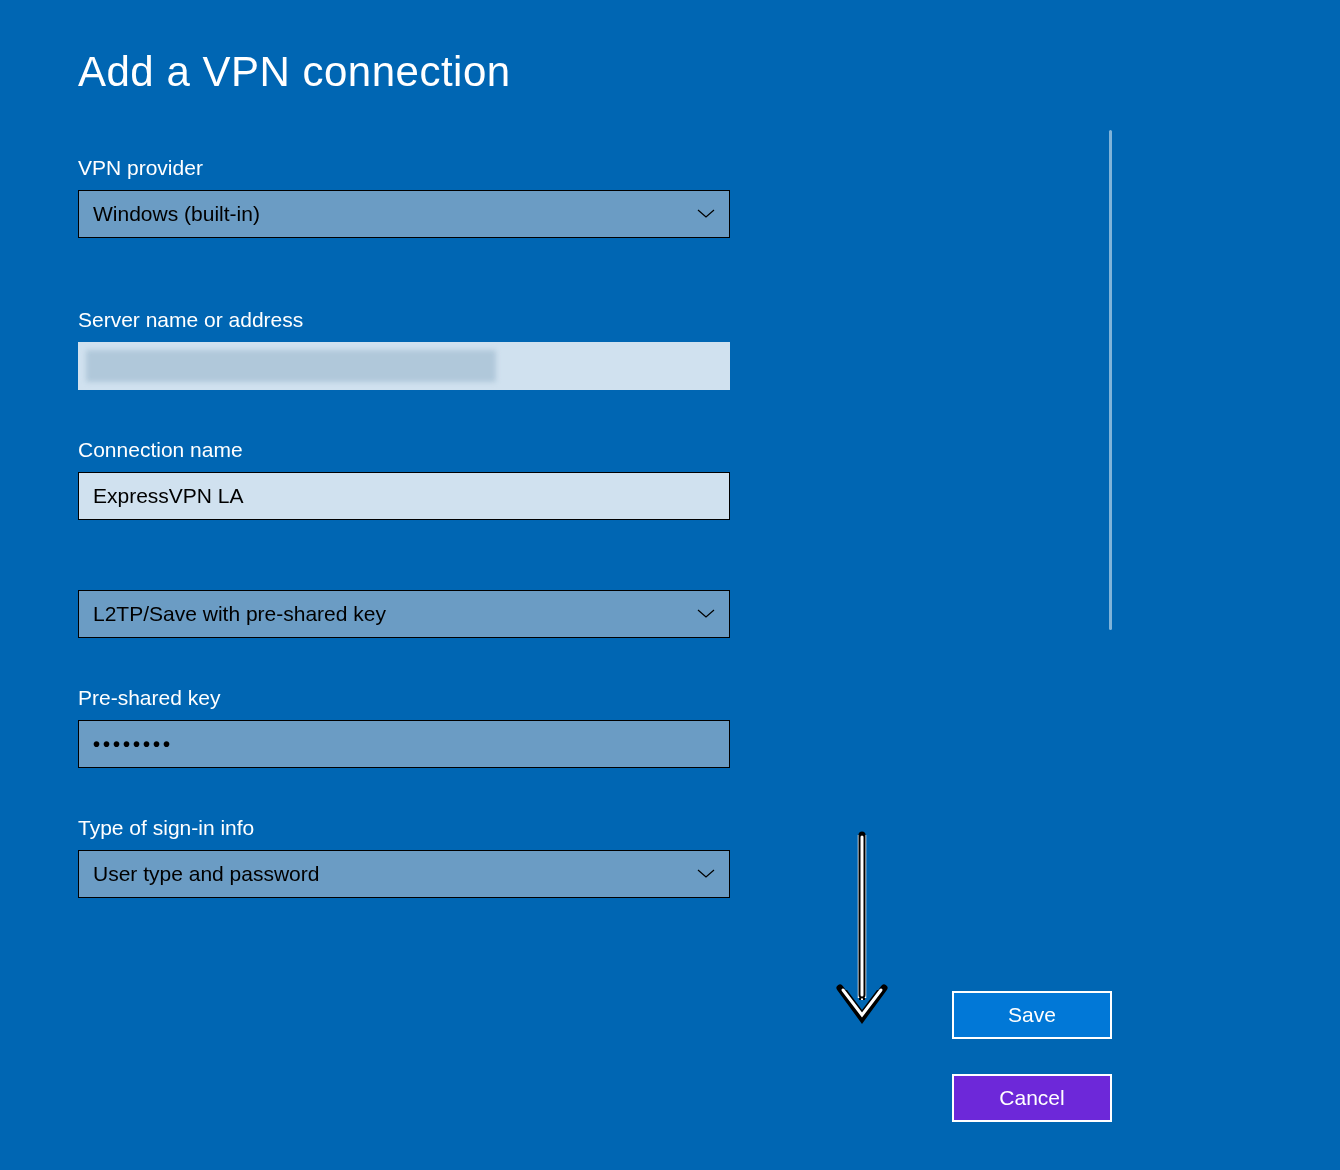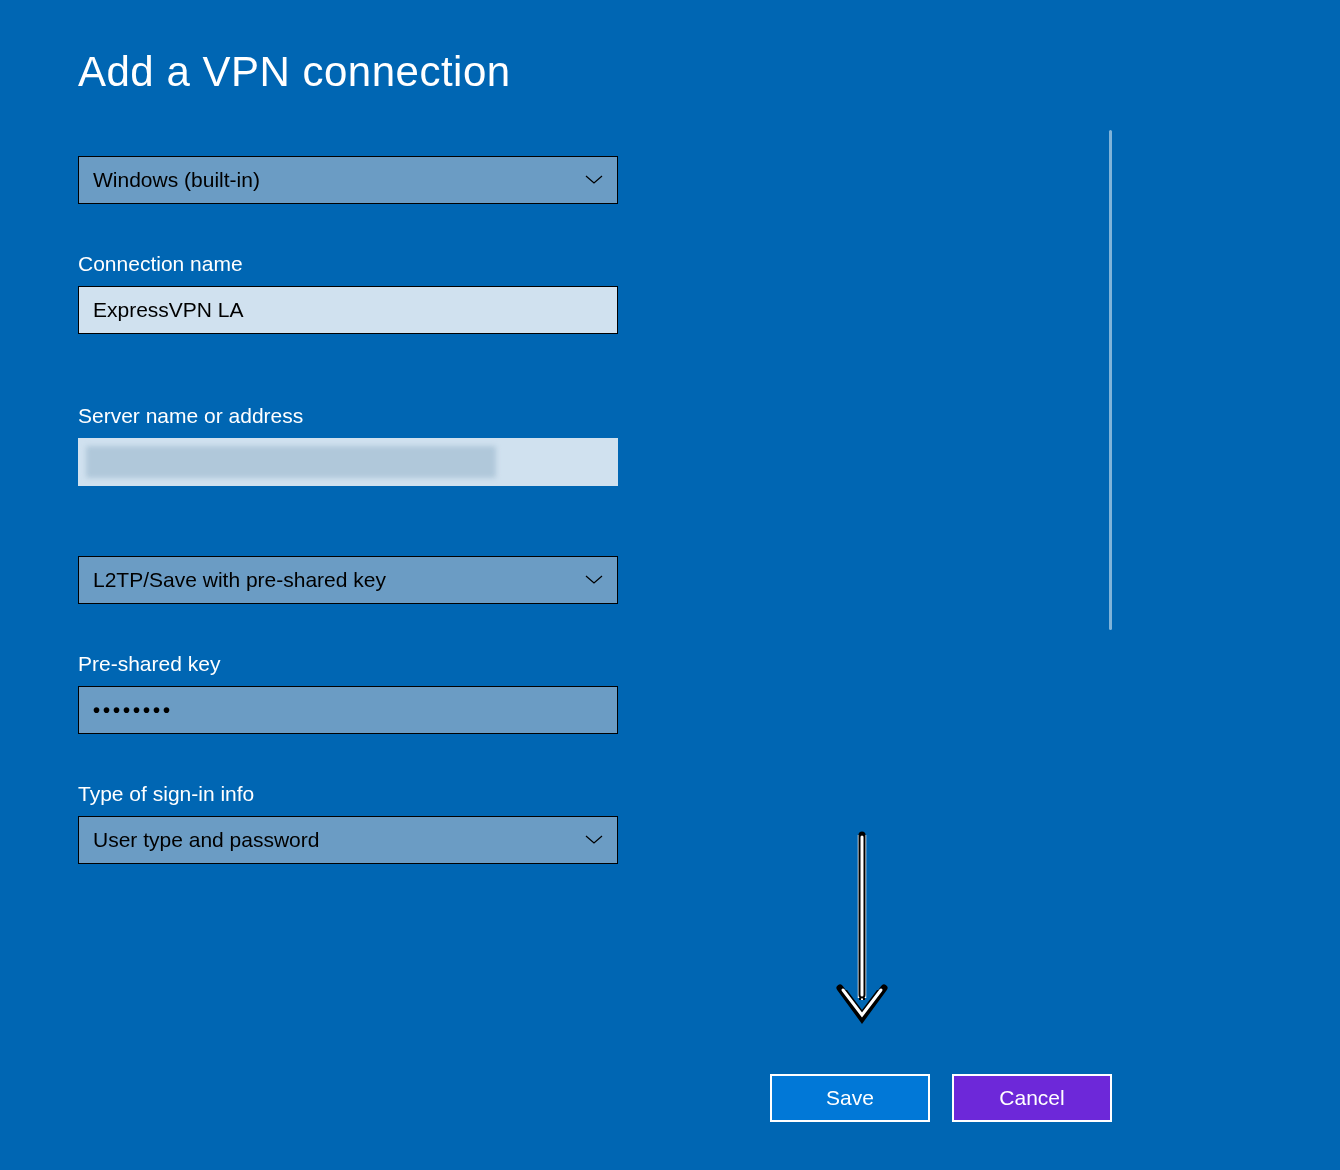--- a/index.html
+++ b/index.html
@@ -25,21 +25,21 @@
       margin-bottom: 48px;
     }
     .field-group.extra { margin-top: 70px; }
     .label {
       font-size: 21px;
       font-weight: 400;
       margin-bottom: 10px;
       display: block;
     }
     .select-box, .input-box {
-      width: 540px;
+      width: 652px;
       height: 48px;
       border: 1px solid #000;
       background: #6b9cc4;
       display: flex;
       align-items: center;
       padding: 0 14px;
       font-size: 21px;
       color: #000;
       position: relative;
       cursor: pointer;
@@ -92,21 +92,22 @@
     .arrow-annotation {
       position: absolute;
       left: 832px;
       top: 830px;
     }
     .button-row {
       position: absolute;
       bottom: 48px;
       right: 228px;
       display: flex;
-      gap: 22px;
+      gap: 35px;
+      flex-direction: column;
     }
     .btn {
       width: 160px;
       height: 48px;
       display: flex;
       align-items: center;
       justify-content: center;
       font-size: 21px;
       border: 2px solid #fff;
       cursor: pointer;
@@ -120,41 +121,42 @@
       color: #fff;
     }
   </style>
 </head>
 <body>
 
 <div class="container">
   <h1 class="title">Add a VPN connection</h1>
 
   <div class="field-group">
+    <span class="label">VPN provider</span>
     <div class="select-box">
       <span class="input-text">Windows (built-in)</span>
       <span class="chevron">
         <svg width="18" height="10" viewBox="0 0 18 10">
             <path d="M1 1 L9 8 L17 1" stroke="#000" stroke-width="1.2" fill="none"></path>
           </svg>
       </span>
     </div>
   </div>
 
-  <div class="field-group">
-    <span class="label">Connection name</span>
-    <div class="input-box light">
-      <span class="input-text">ExpressVPN LA</span>
-    </div>
-  </div>
-
   <div class="field-group extra">
     <span class="label">Server name or address</span>
     <div class="input-box redacted" style="border:none;">
       <div class="redacted-inner"></div>
+    </div>
+  </div>
+
+  <div class="field-group">
+    <span class="label">Connection name</span>
+    <div class="input-box light">
+      <span class="input-text">ExpressVPN LA</span>
     </div>
   </div>
 
   <div class="field-group extra">
     <div class="select-box">
       <span class="input-text">L2TP/Save with pre-shared key</span>
       <span class="chevron">
         <svg width="18" height="10" viewBox="0 0 18 10">
             <path d="M1 1 L9 8 L17 1" stroke="#000" stroke-width="1.2" fill="none"></path>
           </svg>

